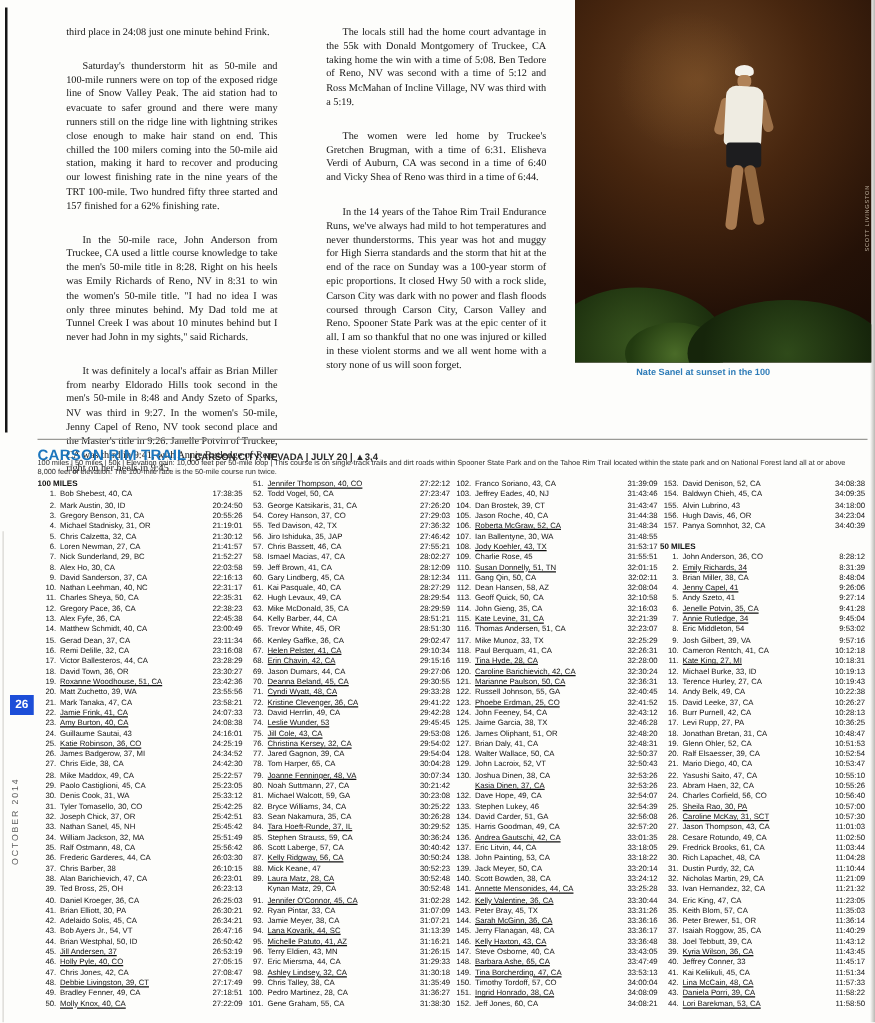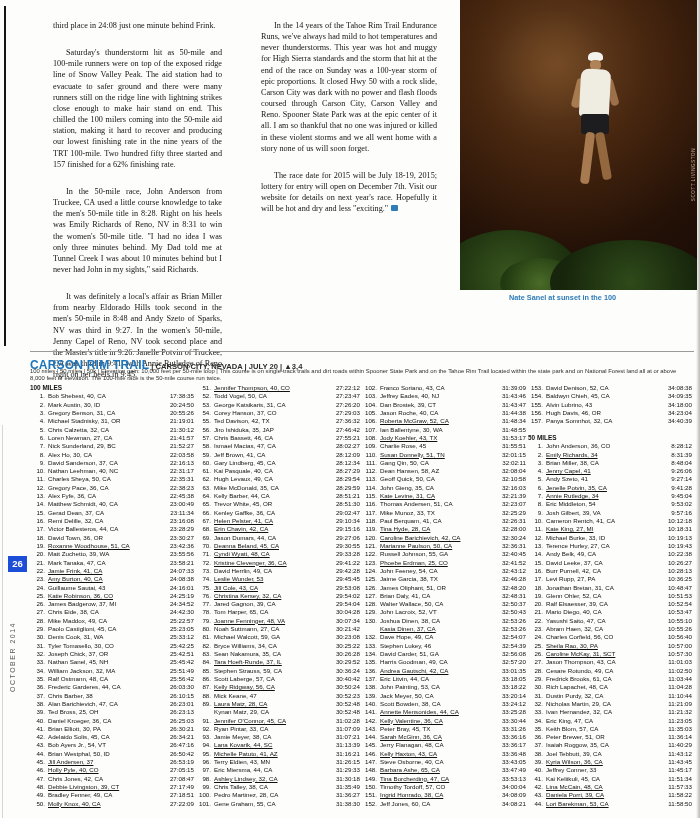--- a/index.html
+++ b/index.html
@@ -76,22 +76,23 @@
 <div class="pagenum">26</div>
 <div class="edition">OCTOBER 2014</div>
 
 <div class="artcol" id="art-col1">
     <p class="no-indent">third place in 24:08 just one minute behind Frink.</p>
     <p>Saturday's thunderstorm hit as 50-mile and 100-mile runners were on top of the exposed ridge line of Snow Valley Peak. The aid station had to evacuate to safer ground and there were many runners still on the ridge line with lightning strikes close enough to make hair stand on end. This chilled the 100 milers coming into the 50-mile aid station, making it hard to recover and producing our lowest finishing rate in the nine years of the TRT 100-mile. Two hundred fifty three started and 157 finished for a 62% finishing rate.</p>
     <p>In the 50-mile race, John Anderson from Truckee, CA used a little course knowledge to take the men's 50-mile title in 8:28. Right on his heels was Emily Richards of Reno, NV in 8:31 to win the women's 50-mile title. "I had no idea I was only three minutes behind. My Dad told me at Tunnel Creek I was about 10 minutes behind but I never had John in my sights," said Richards.</p>
     <p>It was definitely a local's affair as Brian Miller from nearby Eldorado Hills took second in the men's 50-mile in 8:48 and Andy Szeto of Sparks, NV was third in 9:27. In the women's 50-mile, Jenny Capel of Reno, NV took second place and the Master's title in 9:26. Janelle Potvin of Truckee, CA was third in 9:41, with Annie Rutledge of Reno right on her heels in 9:45.</p>
   </div>
 <div class="artcol" id="art-col2">
+    <p>The locals still had the home court advantage in the 55k with Donald Montgomery of Truckee, CA taking home the win with a time of 5:08. Ben Tedore of Reno, NV was second with a time of 5:12 and Ross McMahan of Incline Village, NV was third with a 5:19.</p>
+    <p>The women were led home by Truckee's Gretchen Brugman, with a time of 6:31. Elisheva Verdi of Auburn, CA was second in a time of 6:40 and Vicky Shea of Reno was third in a time of 6:44.</p>
     <p>In the 14 years of the Tahoe Rim Trail Endurance Runs, we've always had mild to hot temperatures and never thunderstorms. This year was hot and muggy for High Sierra standards and the storm that hit at the end of the race on Sunday was a 100-year storm of epic proportions. It closed Hwy 50 with a rock slide, Carson City was dark with no power and flash floods coursed through Carson City, Carson Valley and Reno. Spooner State Park was at the epic center of it all.  I am so thankful that no one was injured or killed in these violent storms and we all went home with a story none of us will soon forget.</p>
-    <p>The race date for 2015 will be July 18-19, 2015; lottery for entry will open on December 7th. Visit our website for details on next year's race. Hopefully it will be hot and dry and less "exciting."<span class="end-mark"></span></p>
   </div>
 
 <div class="photo">
   <div class="glow"></div>
   <div class="runner">
     <div class="cap"></div>
     <div class="head"></div>
     <div class="arm"></div>
     <div class="arm2"></div>
     <div class="torso"></div>

